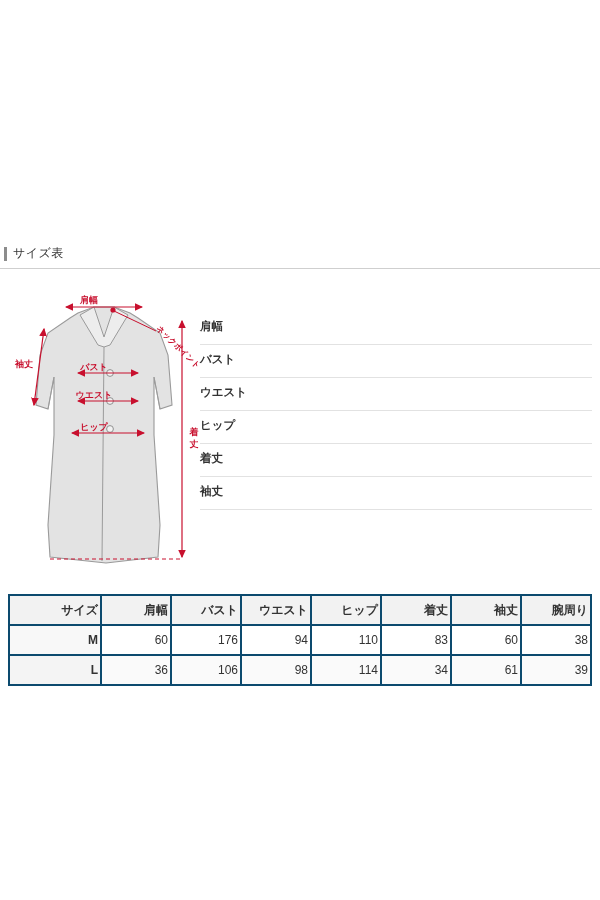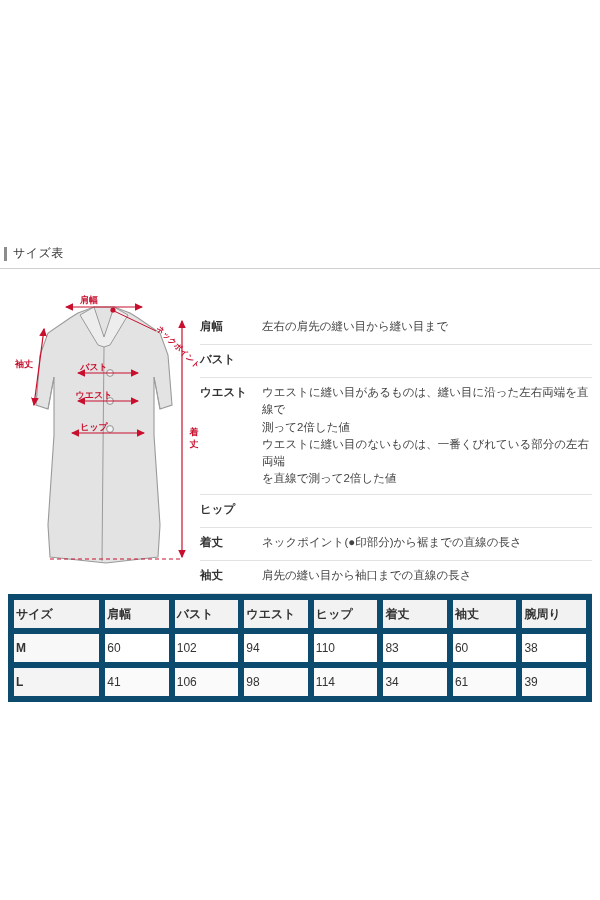--- a/index.html
+++ b/index.html
@@ -93,22 +93,22 @@
   .size-table {
     position: absolute;
     left: 8px;
     top: 594px;
     width: 584px;
     border-collapse: collapse;
     font-size: 12px;
   }
   .size-table th,
   .size-table td {
-    border: 6px solid #0c4a6e;
-    text-align: left;
+    border: 2px solid #0c4a6e;
+    text-align: right;
     padding: 4px 2px;
     height: 20px;
     color: #333;
   }
   .size-table thead th {
     background: #f2f2f2;
     font-weight: bold;
     font-size: 12px;
   }
   .size-table tbody td:first-child {
@@ -193,42 +193,35 @@
         <text x="146" y="44" transform="rotate(44 146 44)" font-size="8">ネックポイント</text>
         <text x="184" y="150" text-anchor="middle" transform="rotate(0 184 150)">着</text>
         <text x="184" y="162" text-anchor="middle">丈</text>
       </g>
     </svg>
   </div>
 
   <div class="defs">
     <div class="def-row">
       <div class="def-term">肩幅</div>
-      <div class="def-desc">左右の肩先の縫い目から縫い目まで</div>
     </div>
     <div class="def-row">
       <div class="def-term">バスト</div>
     </div>
     <div class="def-row">
       <div class="def-term">ウエスト</div>
-      <div class="def-desc">ウエストに縫い目があるものは、縫い目に沿った左右両端を直線で
-測って2倍した値
-ウエストに縫い目のないものは、一番くびれている部分の左右両端
-を直線で測って2倍した値</div>
     </div>
     <div class="def-row">
       <div class="def-term">ヒップ</div>
     </div>
     <div class="def-row">
       <div class="def-term">着丈</div>
-      <div class="def-desc">ネックポイント(●印部分)から裾までの直線の長さ</div>
     </div>
     <div class="def-row">
       <div class="def-term">袖丈</div>
-      <div class="def-desc">肩先の縫い目から袖口までの直線の長さ</div>
     </div>
   </div>
 
   <table class="size-table">
     <colgroup>
       <col class="c-size">
         <col class="c-col">
         <col class="c-col">
         <col class="c-col">
       <col class="c-col">
@@ -245,30 +238,30 @@
         <th>ヒップ</th>
         <th>着丈</th>
         <th>袖丈</th>
         <th>腕周り</th>
       </tr>
     </thead>
     <tbody>
       <tr>
         <td>M</td>
         <td>60</td>
-        <td>102</td>
+        <td>176</td>
         <td>94</td>
         <td>110</td>
         <td>83</td>
         <td>60</td>
         <td>38</td>
       </tr>
       <tr>
         <td>L</td>
-        <td>41</td>
+        <td>36</td>
         <td>106</td>
         <td>98</td>
         <td>114</td>
         <td>34</td>
         <td>61</td>
         <td>39</td>
       </tr>
     </tbody>
   </table>
 

